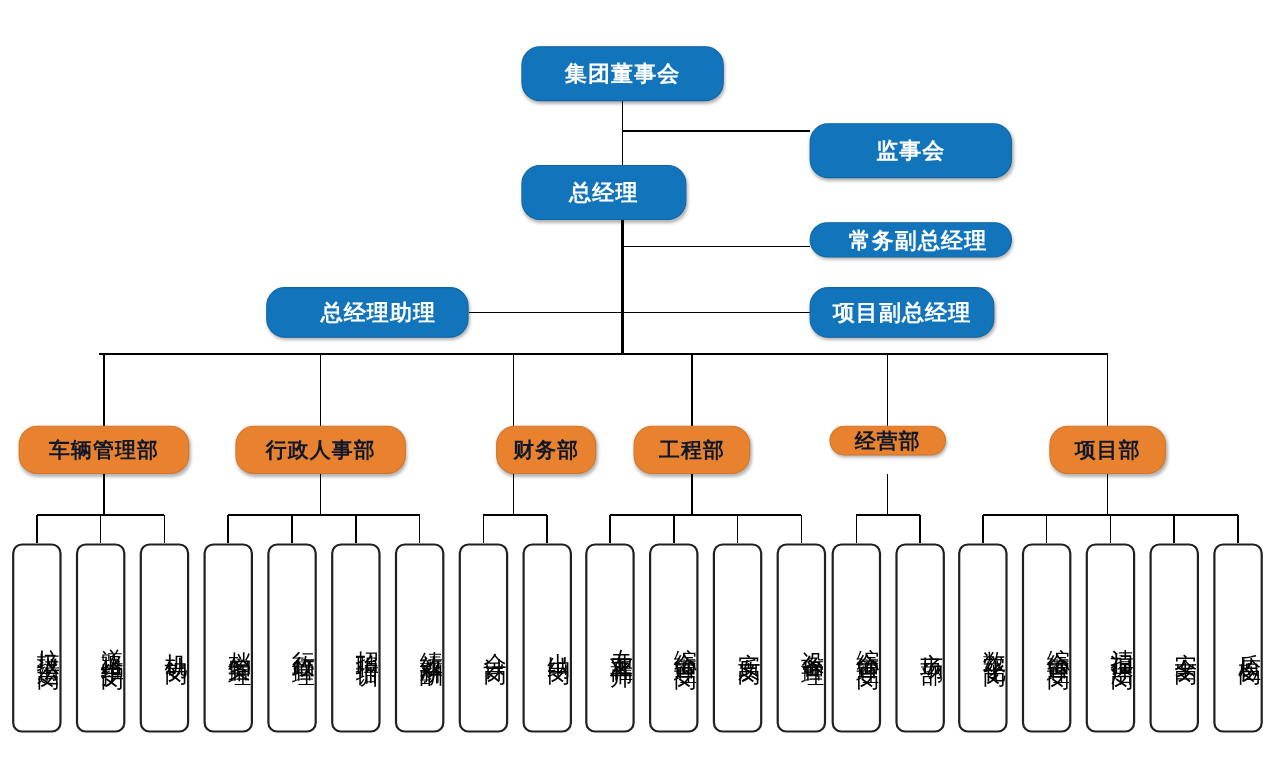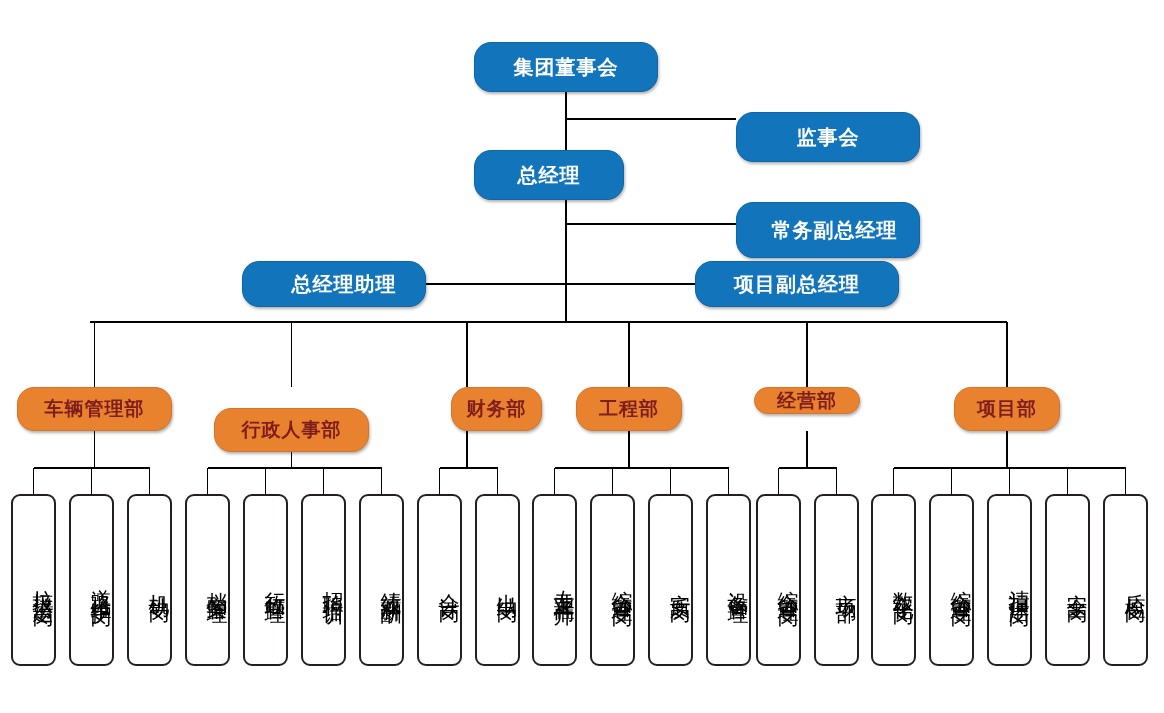--- a/index.html
+++ b/index.html
@@ -37,21 +37,21 @@
     color:#ffffff;
     font-size:20px;
     font-weight:700;
     letter-spacing:1px;
     box-shadow:1px 2px 3px rgba(0,0,0,.30);
   }
   
   .node.dept{
     background:#E8822E;
     border:1px solid #D4762A;
-    color:#7f1d1d;
+    color:#0f172a;
     font-size:19px;
     font-weight:700;
     letter-spacing:1px;
     box-shadow:1px 2px 3px rgba(0,0,0,.30);
   }
   
   .node.post{
     background:#ffffff;
     border:2px solid #231F20;
     border-radius:9px;
@@ -118,28 +118,28 @@
       <line x1="951.5" y1="468" x2="951.5" y2="494" stroke="#000000" stroke-width="1.4" shape-rendering="crispEdges"></line>
       <line x1="1009.5" y1="468" x2="1009.5" y2="494" stroke="#000000" stroke-width="1.4" shape-rendering="crispEdges"></line>
       <line x1="1067.5" y1="468" x2="1067.5" y2="494" stroke="#000000" stroke-width="1.4" shape-rendering="crispEdges"></line>
       <line x1="1125.5" y1="468" x2="1125.5" y2="494" stroke="#000000" stroke-width="1.4" shape-rendering="crispEdges"></line>
     </svg>
 
   <div id="nodes">
       <div class="node exec" style="left: 474px; top: 42px; width: 184px; height: 50px;">集团董事会</div>
       <div class="node exec" style="left: 736px; top: 94px; width: 184px; height: 50px; margin-top: 18px;">监事会</div>
       <div class="node exec" style="left: 474px; top: 150px; width: 150px; height: 50px;">总经理</div>
-      <div class="node exec" style="left: 736px; top: 202px; width: 184px; height: 56px; padding-left: 13px;">常务副总经理</div>
+      <div class="node exec" style="left: 736px; top: 202px; width: 184px; height: 32px; padding-left: 13px;">常务副总经理</div>
       <div class="node exec" style="left: 242px; top: 261px; width: 184px; height: 46px; padding-left: 20px;">总经理助理</div>
-      <div class="node exec" style="left: 695px; top: 261px; width: 204px; height: 46px;">项目副总经理</div>
+      <div class="node exec" style="left: 736px; top: 261px; width: 168px; height: 46px;">项目副总经理</div>
       <div class="node dept" style="left: 17px; top: 387px; width: 155px; height: 44px;">车辆管理部</div>
       <div class="node post" style="left: 11px; top: 494px; width: 45px; height: 172px;">垃圾清运岗</div>
       <div class="node post" style="left: 69px; top: 494px; width: 45px; height: 172px;">道路维护岗</div>
       <div class="node post" style="left: 127px; top: 494px; width: 45px; height: 172px;">机动岗</div>
-      <div class="node dept" style="left: 214px; top: 387px; width: 155px; height: 44px; margin-top: 21px;">行政人事部</div>
+      <div class="node dept" style="left: 214px; top: 387px; width: 155px; height: 44px;">行政人事部</div>
       <div class="node post" style="left: 185px; top: 494px; width: 45px; height: 172px;">档案管理</div>
       <div class="node post" style="left: 243px; top: 494px; width: 45px; height: 172px;">行政管理</div>
       <div class="node post" style="left: 301px; top: 494px; width: 45px; height: 172px;">招聘培训</div>
       <div class="node post" style="left: 359px; top: 494px; width: 45px; height: 172px;">绩效薪酬</div>
       <div class="node dept" style="left: 414px; top: 387px; width: 91px; height: 44px; margin-left: 37px;">财务部</div>
       <div class="node post" style="left: 417px; top: 494px; width: 45px; height: 172px;">会计岗</div>
       <div class="node post" style="left: 475px; top: 494px; width: 45px; height: 172px;">出纳岗</div>
       <div class="node dept" style="left: 576px; top: 387px; width: 106px; height: 44px;">工程部</div>
       <div class="node post" style="left: 532px; top: 494px; width: 45px; height: 172px;">专业工程师</div>
       <div class="node post" style="left: 590px; top: 494px; width: 45px; height: 172px;">综合管理岗</div>

